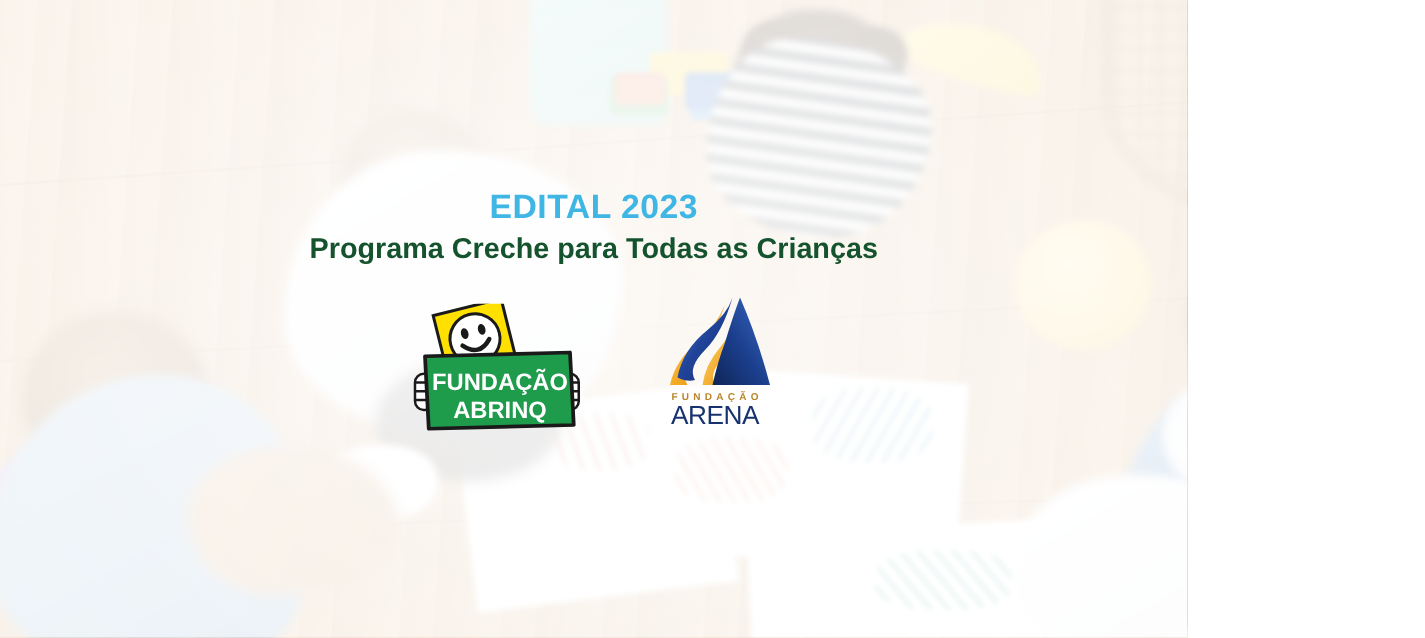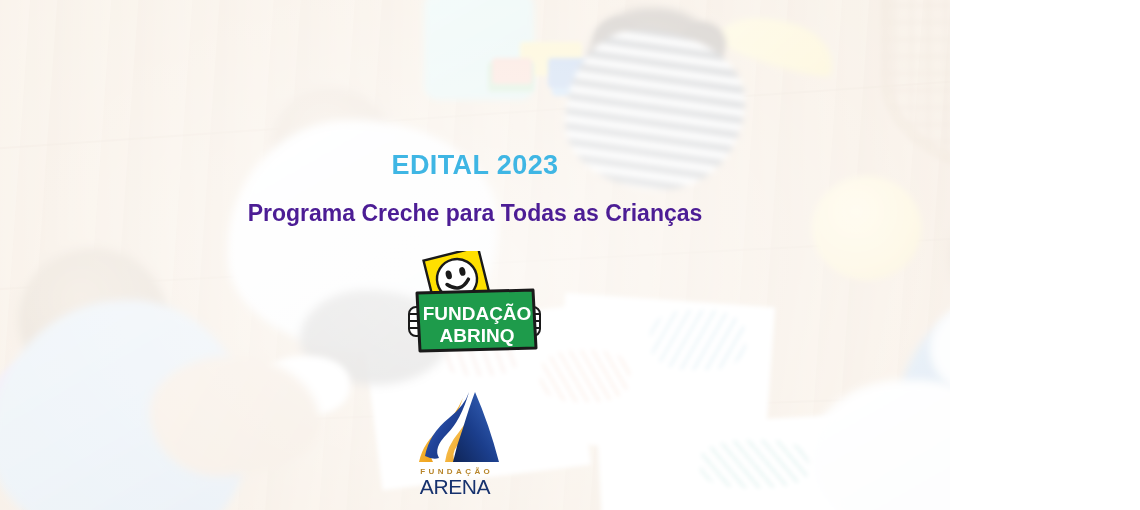--- a/index.html
+++ b/index.html
@@ -262,41 +262,40 @@
     box-sizing: border-box;
   }
   .kicker {
     font-size: 27px;
     font-weight: bold;
     letter-spacing: .4px;
     color: #3fb6e4;
     line-height: 1;
   }
   .subtitle {
-    margin-top: 23px;
+    margin-top: 8px;
     font-size: 23px;
     font-weight: bold;
-    color: #4c1d95;
+    color: #14532d;
     line-height: 1;
   }
   .headline {
     margin-top: 15px;
     font-size: 35px;
     font-weight: bold;
     color: #3d3d40;
     line-height: 1.05;
   }
 
   .logos {
     margin-top: 26px;
     display: flex;
-    align-items: flex-start;
+    align-items: center;
     justify-content: center;
     gap: 34px;
-    flex-direction: column;
   }
 
   
   .abrinq {
     position: relative;
     width: 160px;
     height: 105px;
   }
   .abrinq svg { display: block; }
 

